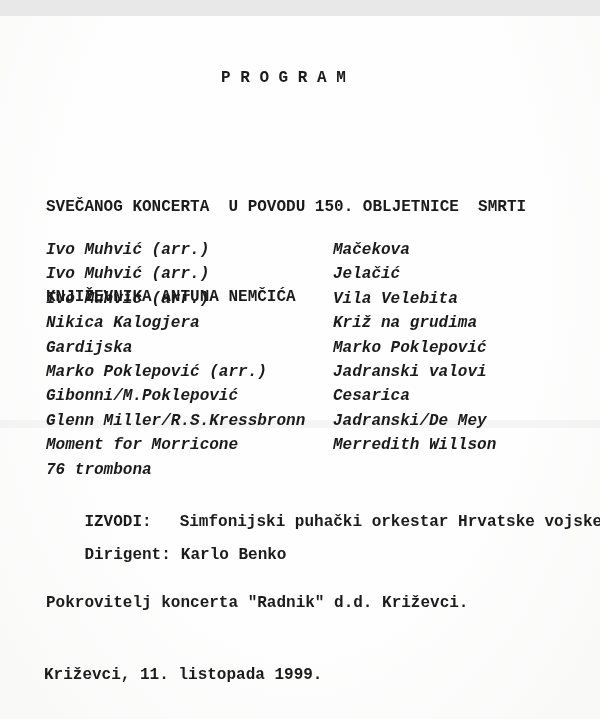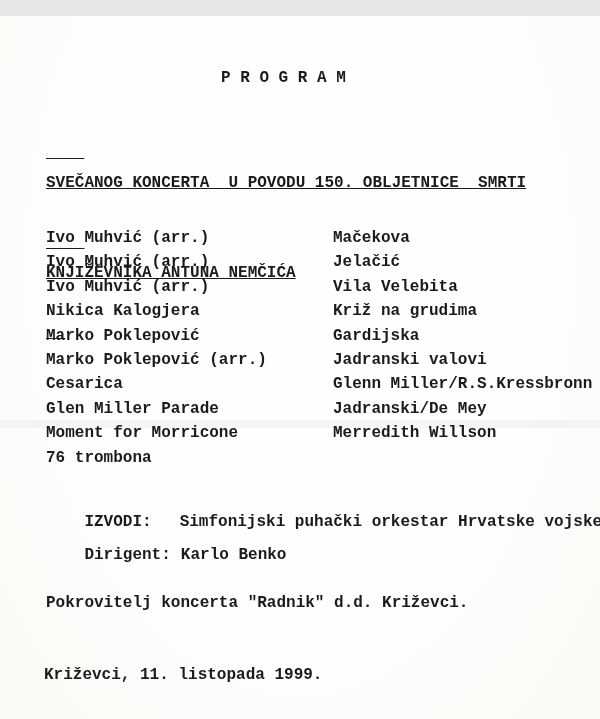--- a/index.html
+++ b/index.html
@@ -21,29 +21,29 @@
     font-size: 16px;
   }
   .abs { position: absolute; white-space: pre; }
   .title {
     left: 221px;
     top: 53px;
     letter-spacing: 0;
   }
   .subtitle {
     left: 46px;
-    top: 92px;
+    top: 116px;
     line-height: 30px;
-    text-decoration: underline;
   }
   .program-list {
     left: 46px;
-    top: 210px;
+    top: 222px;
     display: grid;
     grid-template-columns: 287px auto;
+    font-style: italic;
   }
   .program-list .cell {
     line-height: 24.4px;
     white-space: pre;
   }
   .performers { left: 46px; top: 479px; }
   .performers .value { margin-left: 28px; }
   .conductor { left: 46px; top: 512px; }
   .conductor .value { margin-left: 10px; }
   .sponsor { left: 46px; top: 578px; }
@@ -75,27 +75,27 @@
 
   <div class="abs program-list">
     <div class="cell">Ivo Muhvić (arr.)</div>
     <div class="cell">Mačekova</div>
     <div class="cell">Ivo Muhvić (arr.)</div>
     <div class="cell">Jelačić</div>
     <div class="cell">Ivo Muhvić (arr.)</div>
     <div class="cell">Vila Velebita</div>
     <div class="cell">Nikica Kalogjera</div>
     <div class="cell">Križ na grudima</div>
+    <div class="cell">Gardijska</div>
     <div class="cell">Marko Poklepović</div>
-    <div class="cell">Gardijska</div>
     <div class="cell">Marko Poklepović (arr.)</div>
     <div class="cell">Jadranski valovi</div>
+    <div class="cell">Gibonni/M.Poklepović</div>
     <div class="cell">Cesarica</div>
     <div class="cell">Glenn Miller/R.S.Kressbronn</div>
-    <div class="cell">Glen Miller Parade</div>
     <div class="cell">Jadranski/De Mey</div>
     <div class="cell">Moment for Morricone</div>
     <div class="cell">Merredith Willson</div>
     <div class="cell">76 trombona</div>
   </div>
 
   <div class="abs performers">
     <span>IZVODI:</span><span class="value">Simfonijski puhački orkestar Hrvatske vojske</span>
   </div>
 

